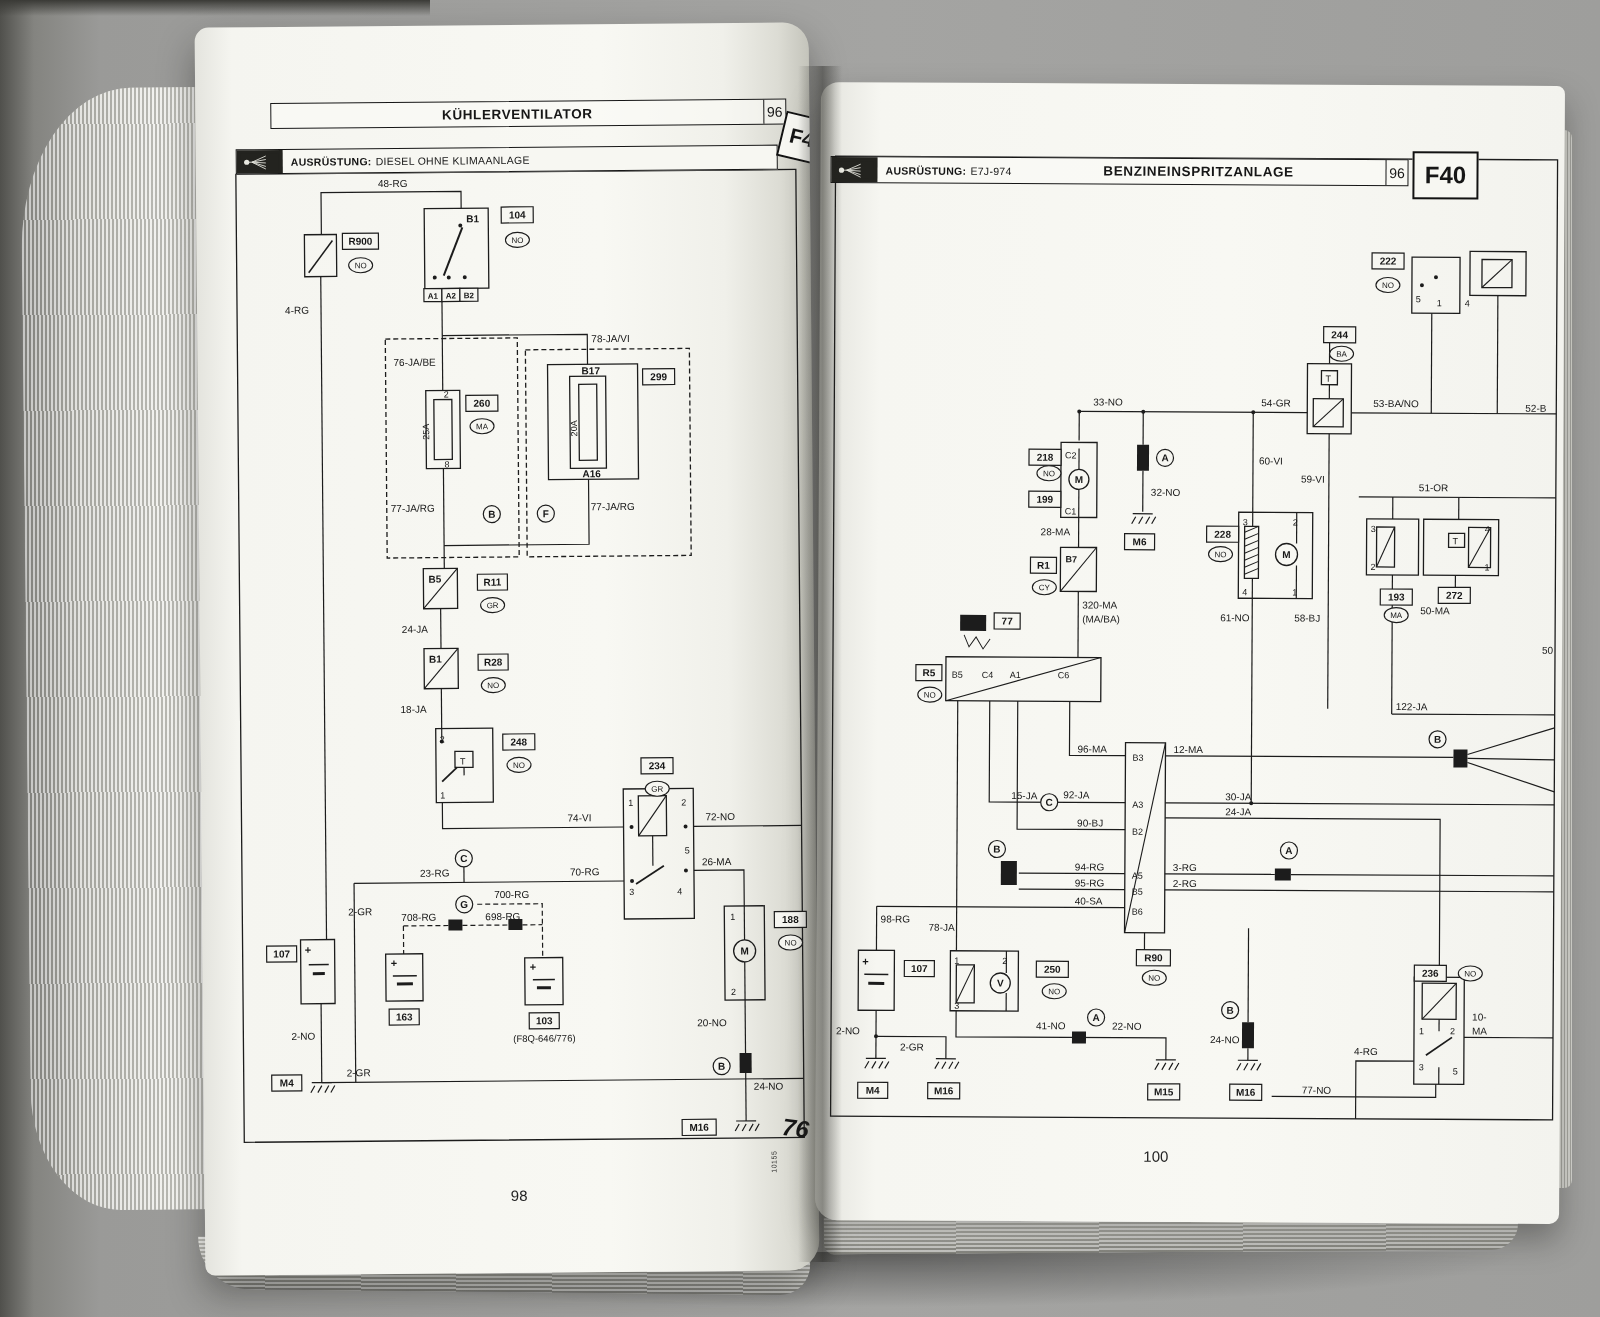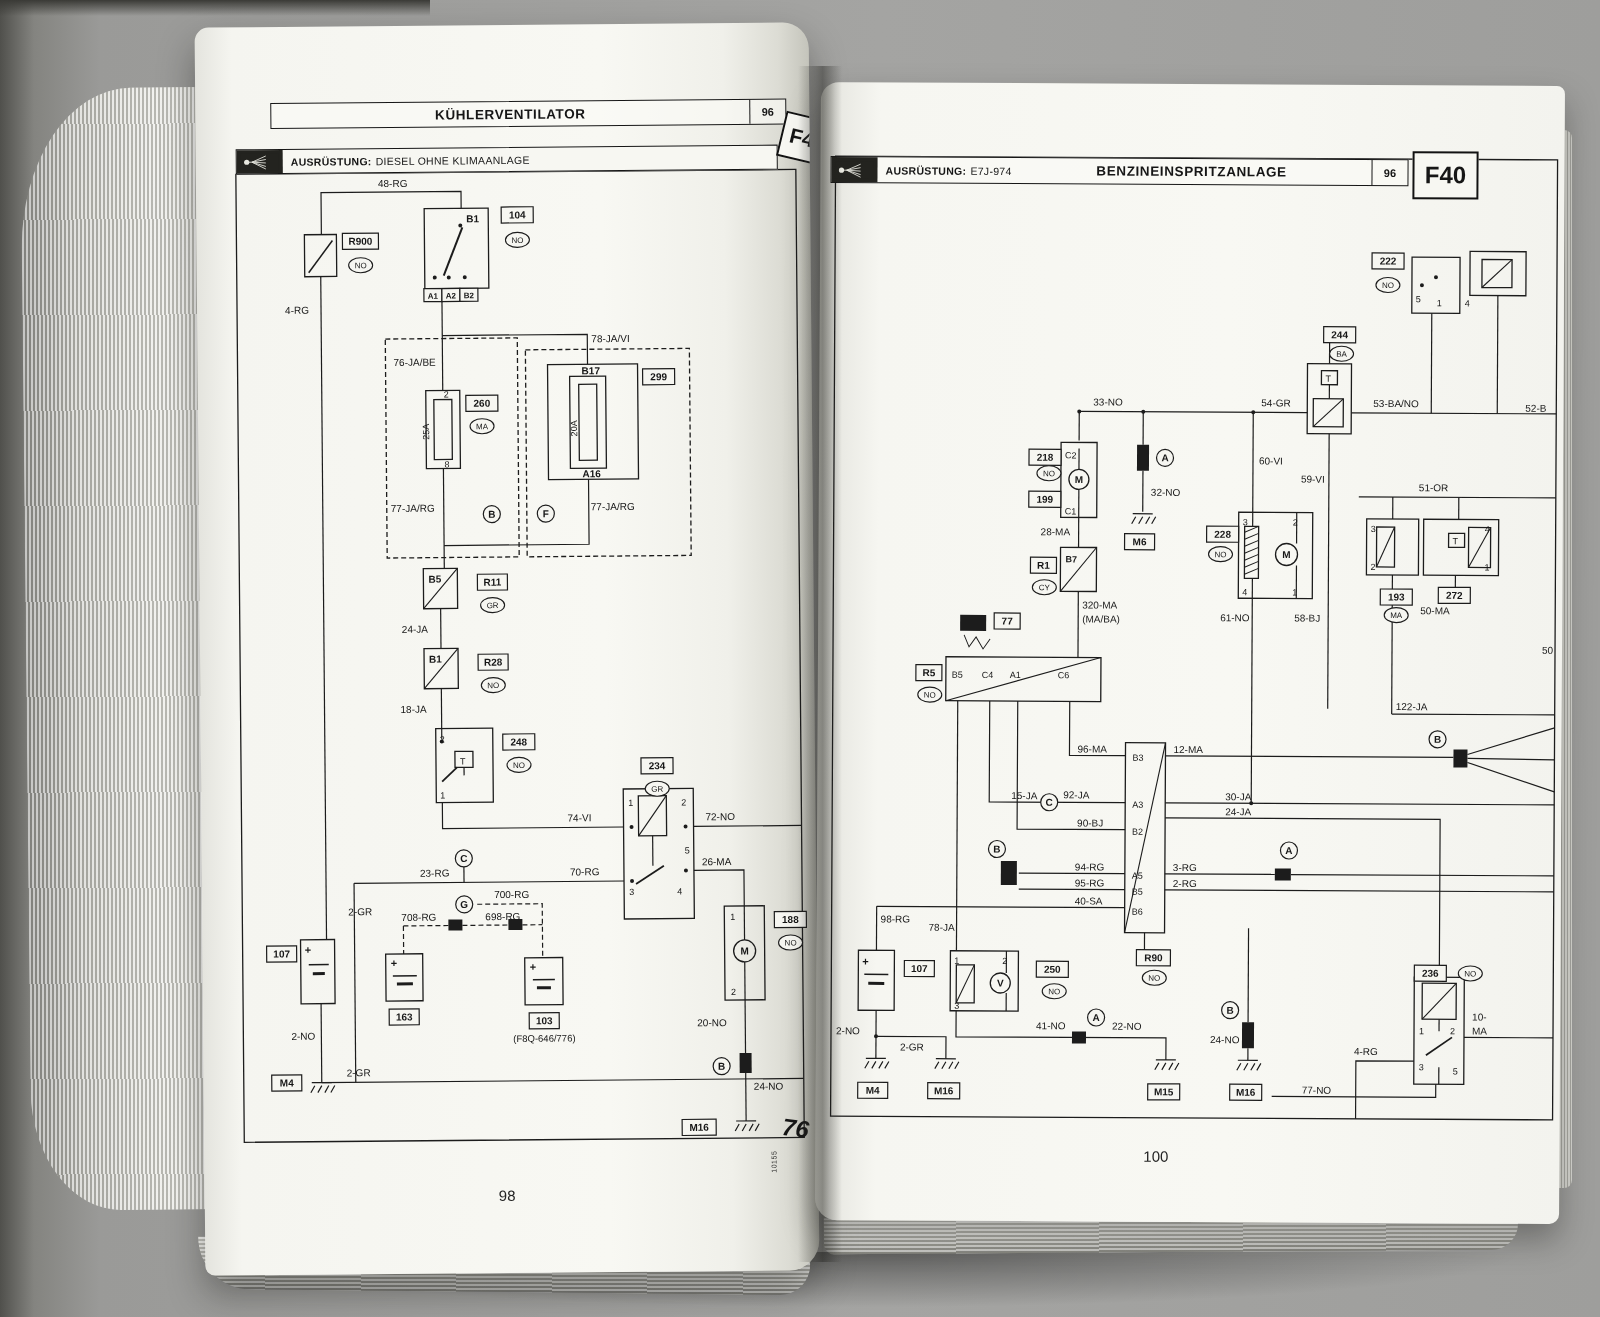--- a/index.html
+++ b/index.html
@@ -43,37 +43,37 @@
       box-shadow:0 16px 32px rgba(20,20,18,.34);}
   .content{position:absolute;}
   .page-left .content{inset:0;}
   .page-right .content{left:0;top:24px;width:744px;height:1104px;}
   svg.diagram{position:absolute;inset:0;width:100%;height:100%;}
   svg.diagram text{font-family:"Liberation Sans",sans-serif;fill:#161616;}
   .bar{position:absolute;border:1.6px solid #161616;background:rgba(250,250,246,.65);
        display:flex;align-items:stretch;}
   .bar .ttl{flex:1;display:flex;align-items:center;justify-content:center;
        font-weight:bold;font-size:13.5px;letter-spacing:.6px;}
-  .sheetbox{width:36px;border-left:1.6px solid #161616;display:flex;align-items:center;
-       justify-content:center;font-size:11px;font-weight:bold;}
+  .sheetbox{width:22px;border-left:1.6px solid #161616;display:flex;align-items:center;
+       justify-content:center;font-size:14px;}
   .lp-titlebar{left:75px;top:76px;width:516px;height:26px;}
   .f40{position:absolute;border:2.4px solid #121212;background:#f7f7f2;display:flex;
        align-items:center;justify-content:center;font-weight:bold;z-index:3;}
   .f40-left{left:585px;top:94px;width:54px;height:46px;font-size:21px;transform:rotate(14deg);}
   .f40-right{left:592px;top:42px;width:66px;height:48px;font-size:24px;}
   .equip{position:absolute;border:1.6px solid #161616;display:flex;align-items:stretch;background:#f7f7f2;}
   .equip-left{left:40px;top:122px;width:542px;height:25px;}
   .rp-band{left:10px;top:50px;width:578px;height:27px;}
   .equip .icon,.bar .icon{width:46px;display:flex;align-items:center;justify-content:center;
        background:#23231f;flex:0 0 46px;}
   .equip .txt,.bar .txt{display:flex;align-items:center;padding-left:8px;font-size:10.5px;
        letter-spacing:.3px;white-space:nowrap;}
   .equip b,.bar b{font-weight:bold;margin-right:4px;}
   .pagenum{position:absolute;font-size:15px;color:#232323;}
-  .pn-left{left:294px;top:1162px;}
+  .pn-left{left:306px;top:1162px;}
   .pn-right{left:328px;top:1040px;}
   .corner-mark{position:absolute;left:578px;top:1092px;font-style:italic;font-weight:bold;
        font-size:24px;transform:rotate(8deg);}
   .plate-code{position:absolute;left:566px;top:1150px;font-size:7px;transform:rotate(-90deg);
        transform-origin:left top;letter-spacing:.5px;}
 </style>
 </head>
 <body>
 
 <div class="scene">

